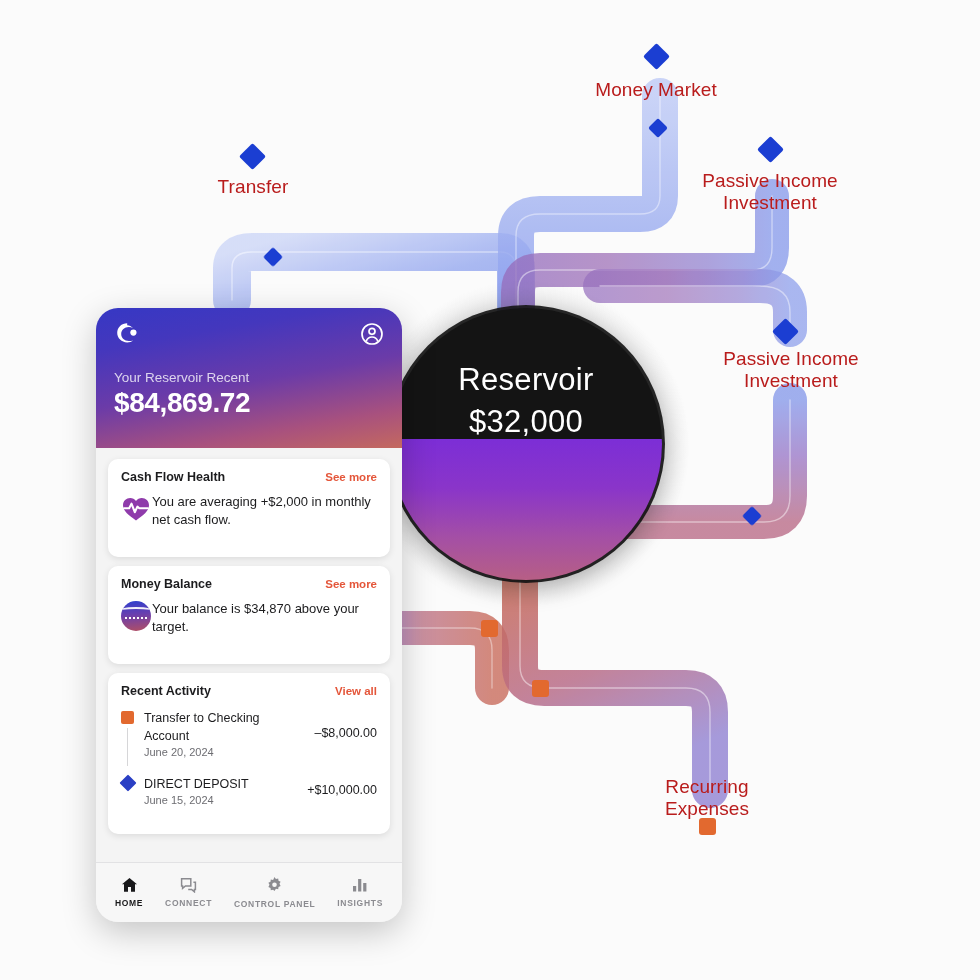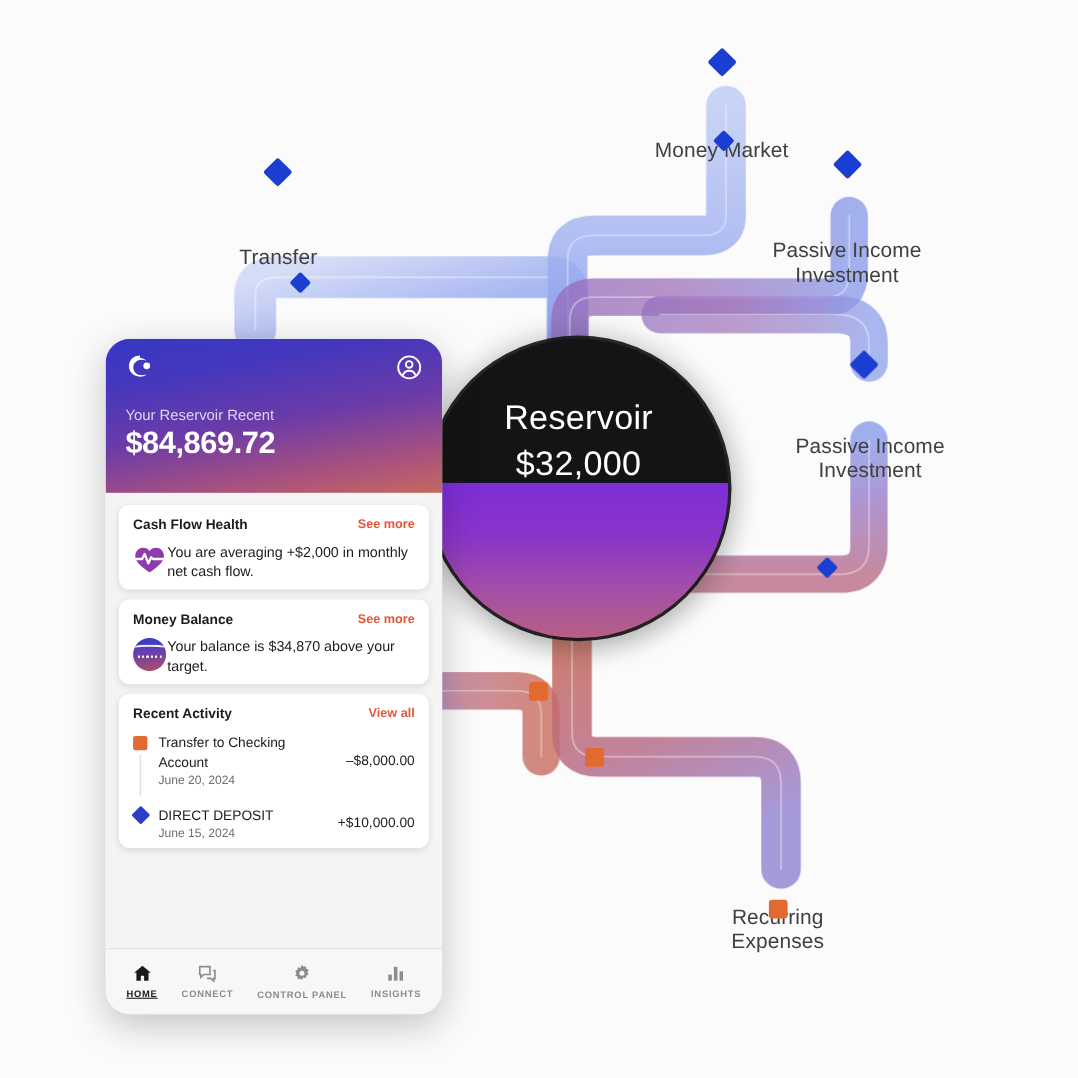--- a/index.html
+++ b/index.html
@@ -11,28 +11,27 @@
     position:relative;
   }
   #stage{position:absolute;inset:0;width:980px;height:980px;}
 
   
   #pipes{position:absolute;left:0;top:0;width:980px;height:980px;}
 
   
   .node-label{
     position:absolute;
-    color:#404040;
+    color:#b91c1c;
     font-size:19px;
     line-height:1.18;
     text-align:center;
     white-space:pre-line;
     letter-spacing:.1px;
     user-select:none;
-    margin-top:48px;
   }
   .marker{position:absolute;}
   .marker.diamond{
     width:19px;height:19px;background:#1b3ed2;
     transform:rotate(45deg);border-radius:2px;
   }
   .marker.diamond.sm{width:14px;height:14px;}
   .marker.square{width:17px;height:17px;background:#e2692f;border-radius:3px;}
 
   
@@ -75,21 +74,21 @@
   }
   .hdr-row{display:flex;justify-content:space-between;align-items:flex-start;}
   .logo-c{width:26px;height:22px;}
   .avatar-ic{width:24px;height:24px;}
   .bal-label{margin-top:24px;font-size:13.5px;color:rgba(255,255,255,.78);}
   .bal-value{margin-top:2px;font-size:28px;font-weight:bold;letter-spacing:-.4px;}
 
   .card{
     background:#fff;border-radius:10px;margin:0 12px 9px 12px;
     box-shadow:0 2px 7px rgba(0,0,0,.10);
-    padding:11px 13px 7px 13px;box-sizing:border-box;
+    padding:11px 13px 28px 13px;box-sizing:border-box;
   }
   #cards-wrap{padding-top:11px;flex:1 1 auto;overflow:hidden;background:#f4f4f4;}
   .card-top{display:flex;justify-content:space-between;align-items:center;}
   .card-title{font-size:12.5px;font-weight:bold;color:#1c1c1e;}
   .card-link{font-size:11.5px;font-weight:bold;color:#e4563a;cursor:pointer;}
   .card-body{display:flex;align-items:flex-start;gap:1px;margin-top:9px;}
   .card-text{font-size:13px;line-height:1.38;color:#1c1c1e;}
   .ic-heart{width:30px;height:27px;flex:none;margin-top:1px;}
   .ic-target{
     width:30px;height:30px;border-radius:50%;flex:none;margin-top:1px;
@@ -116,21 +115,21 @@
   .act-connector{
     position:absolute;left:6px;top:20px;width:1px;height:38px;background:#d6d6d8;
   }
 
   #tabbar{
     flex:none;height:60px;background:#f7f7f7;border-top:1px solid #e2e2e4;
     display:flex;align-items:center;justify-content:space-around;padding:0 8px;box-sizing:border-box;
   }
   .tab{display:flex;flex-direction:column;align-items:center;gap:5px;cursor:pointer;}
   .tab .tlabel{font-size:8.5px;letter-spacing:.7px;font-weight:bold;color:#8b8b90;}
-  .tab.active .tlabel{color:#19191b;text-decoration:underline;}
+  .tab.active .tlabel{color:#19191b;}
   .tab svg{display:block;}
 </style>
 </head>
 <body>
 
 <div id="stage">
 
   <svg id="pipes" viewBox="0 0 980 980">
     <defs>
       <linearGradient id="gBlueH" x1="0" y1="0" x2="1" y2="0">

